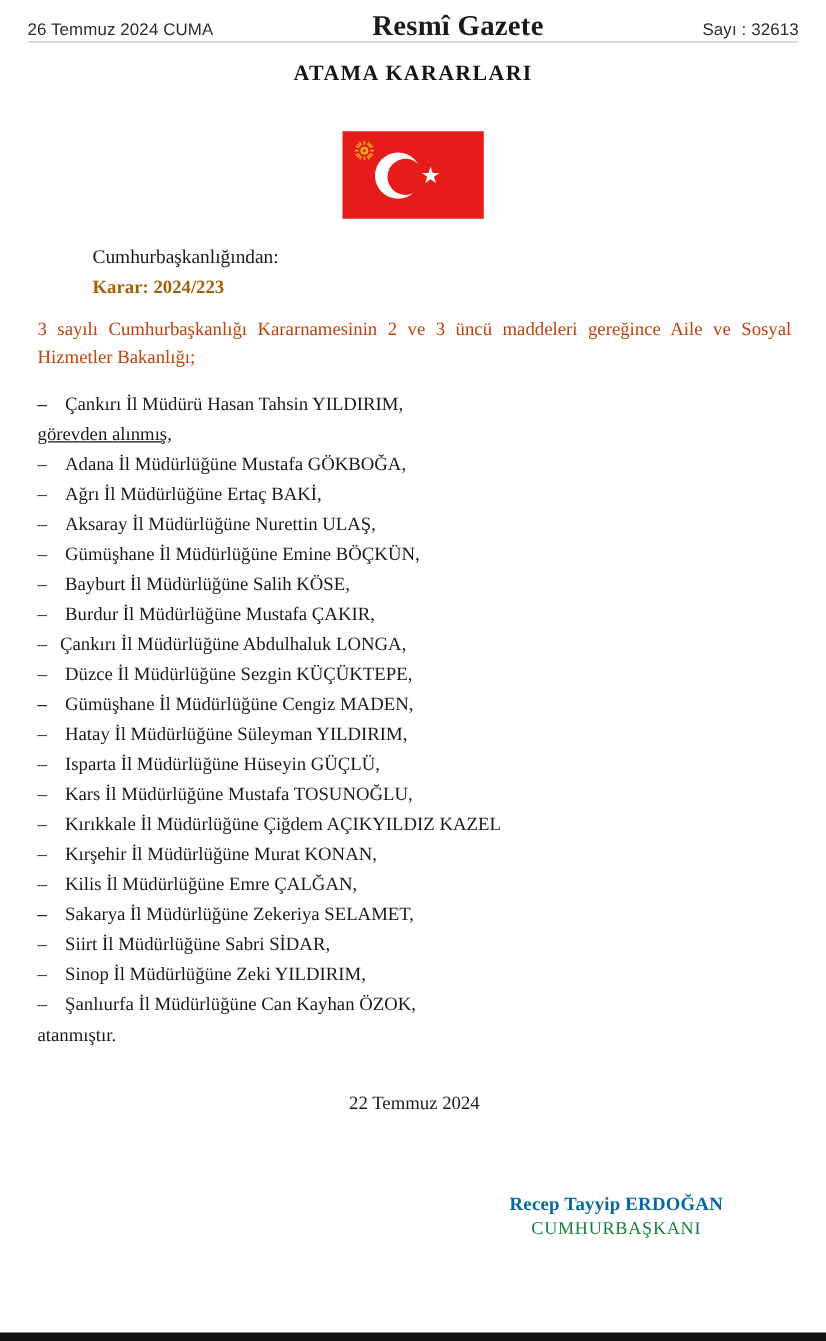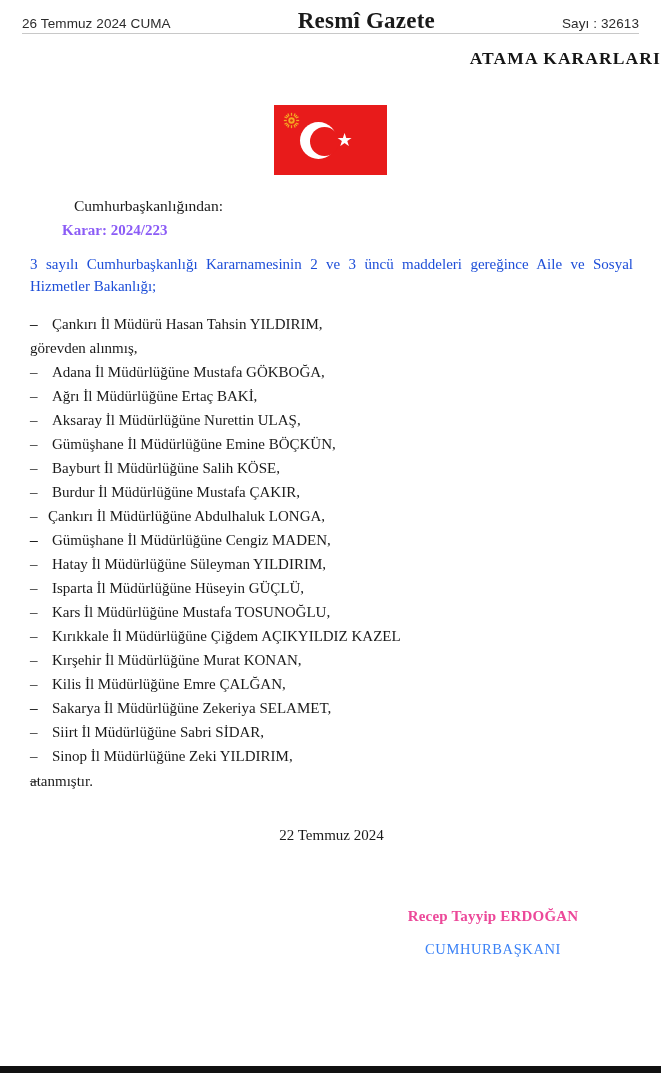--- a/index.html
+++ b/index.html
@@ -67,21 +67,21 @@
     left: 22px;
     right: 22px;
     top: 33px;
     height: 1px;
     background: #c8c8c8;
   }
 
   
   .doc-title {
     margin-top: 12px;
-    text-align: right;
+    text-align: center;
     font-family: "Liberation Serif", "DejaVu Serif", serif;
     font-weight: bold;
     font-size: 17.5px;
     letter-spacing: 1.1px;
     color: #151515;
   }
 
   
   .flag-wrap {
     margin-top: 36px;
@@ -145,34 +145,34 @@
   }
 
   .issuer {
     margin-left: 44px;
     font-size: 15.5px;
     text-underline-offset: 2.5px;
     color: #1a1a1a;
   }
 
   .decision-no {
-    margin-left: 32px;
+    margin-left: 44px;
     margin-top: 7px;
     font-weight: bold;
     font-size: 15px;
-    color: #8b5cf6;
+    color: #a16207;
   }
 
   .intro {
     margin-top: 15px;
     font-size: 15px;
     line-height: 21.5px;
     text-align: justify;
     text-justify: inter-word;
-    color: #1d4ed8;
+    color: #c2410c;
   }
 
   ul.appt-list {
     list-style: none;
     margin: 0;
     padding: 0;
   }
 
   ul.appt-list li {
     font-size: 15px;
@@ -189,21 +189,21 @@
   }
 
   ul.appt-list li.tight { padding-left: 18px; }
 
   .flush-line {
     font-size: 15px;
     line-height: 24px;
     color: #1a1a1a;
   }
 
-  .released-line { margin-top: 0; }
+  .released-line { margin-top: 0; text-decoration: underline; }
 
   .appointed-line { margin-top: 1px; }
 
   .sign-date {
     margin-top: 34px;
     text-align: center;
     font-size: 15px;
     color: #1a1a1a;
   }
 
@@ -212,28 +212,28 @@
     text-align: center;
     width: 256px;
     margin-left: auto;
     margin-right: 12px;
   }
 
   .signer-name {
     font-weight: bold;
     font-size: 15px;
     letter-spacing: 0.2px;
-    color: #ec4899;
+    color: #0369a1;
   }
 
   .signer-title {
-    margin-top: 16px;
+    margin-top: 2px;
     font-size: 14.5px;
     letter-spacing: 0.6px;
-    color: #3b82f6;
+    color: #15803d;
   }
 
   .footer-bar {
     position: absolute;
     left: 0;
     right: 0;
     bottom: 0;
     height: 7px;
     background: #111111;
   }
@@ -299,34 +299,34 @@
     <div class="flush-line released-line">görevden alınmış,</div>
 
     <ul class="appt-list" id="appointed-list">
         <li><span class="dash">–</span><span>Adana İl Müdürlüğüne Mustafa GÖKBOĞA,</span></li>
         <li><span class="dash">–</span><span>Ağrı İl Müdürlüğüne Ertaç BAKİ,</span></li>
         <li><span class="dash">–</span><span>Aksaray İl Müdürlüğüne Nurettin ULAŞ,</span></li>
         <li><span class="dash">–</span><span>Gümüşhane İl Müdürlüğüne Emine BÖÇKÜN,</span></li>
         <li><span class="dash">–</span><span>Bayburt İl Müdürlüğüne Salih KÖSE,</span></li>
         <li><span class="dash">–</span><span>Burdur İl Müdürlüğüne Mustafa ÇAKIR,</span></li>
         <li class="tight"><span class="dash">–</span><span>Çankırı İl Müdürlüğüne Abdulhaluk LONGA,</span></li>
-        <li><span class="dash">–</span></li>
+        <li><span class="dash">–</span><span>Düzce İl Müdürlüğüne Sezgin KÜÇÜKTEPE,</span></li>
         <li><span class="dash">–</span></li>
         <li><span class="dash">–</span><span>Gümüşhane İl Müdürlüğüne Cengiz MADEN,</span></li>
         <li><span class="dash">–</span><span>Hatay İl Müdürlüğüne Süleyman YILDIRIM,</span></li>
         <li><span class="dash">–</span><span>Isparta İl Müdürlüğüne Hüseyin GÜÇLÜ,</span></li>
         <li><span class="dash">–</span><span>Kars İl Müdürlüğüne Mustafa TOSUNOĞLU,</span></li>
         <li><span class="dash">–</span><span>Kırıkkale İl Müdürlüğüne Çiğdem AÇIKYILDIZ KAZEL</span></li>
         <li><span class="dash">–</span><span>Kırşehir İl Müdürlüğüne Murat KONAN,</span></li>
         <li><span class="dash">–</span><span>Kilis İl Müdürlüğüne Emre ÇALĞAN,</span></li>
         <li><span class="dash">–</span></li>
         <li><span class="dash">–</span><span>Sakarya İl Müdürlüğüne Zekeriya SELAMET,</span></li>
         <li><span class="dash">–</span><span>Siirt İl Müdürlüğüne Sabri SİDAR,</span></li>
         <li><span class="dash">–</span><span>Sinop İl Müdürlüğüne Zeki YILDIRIM,</span></li>
-        <li><span class="dash">–</span></li>
+        <li><span class="dash">–</span><span>Şanlıurfa İl Müdürlüğüne Can Kayhan ÖZOK,</span></li>
       </ul>
 
     <div class="flush-line appointed-line">atanmıştır.</div>
 
     <div class="sign-date">22 Temmuz 2024</div>
 
     <div class="signature">
       <div class="signer-name">Recep Tayyip ERDOĞAN</div>
       <div class="signer-title">CUMHURBAŞKANI</div>
     </div>

